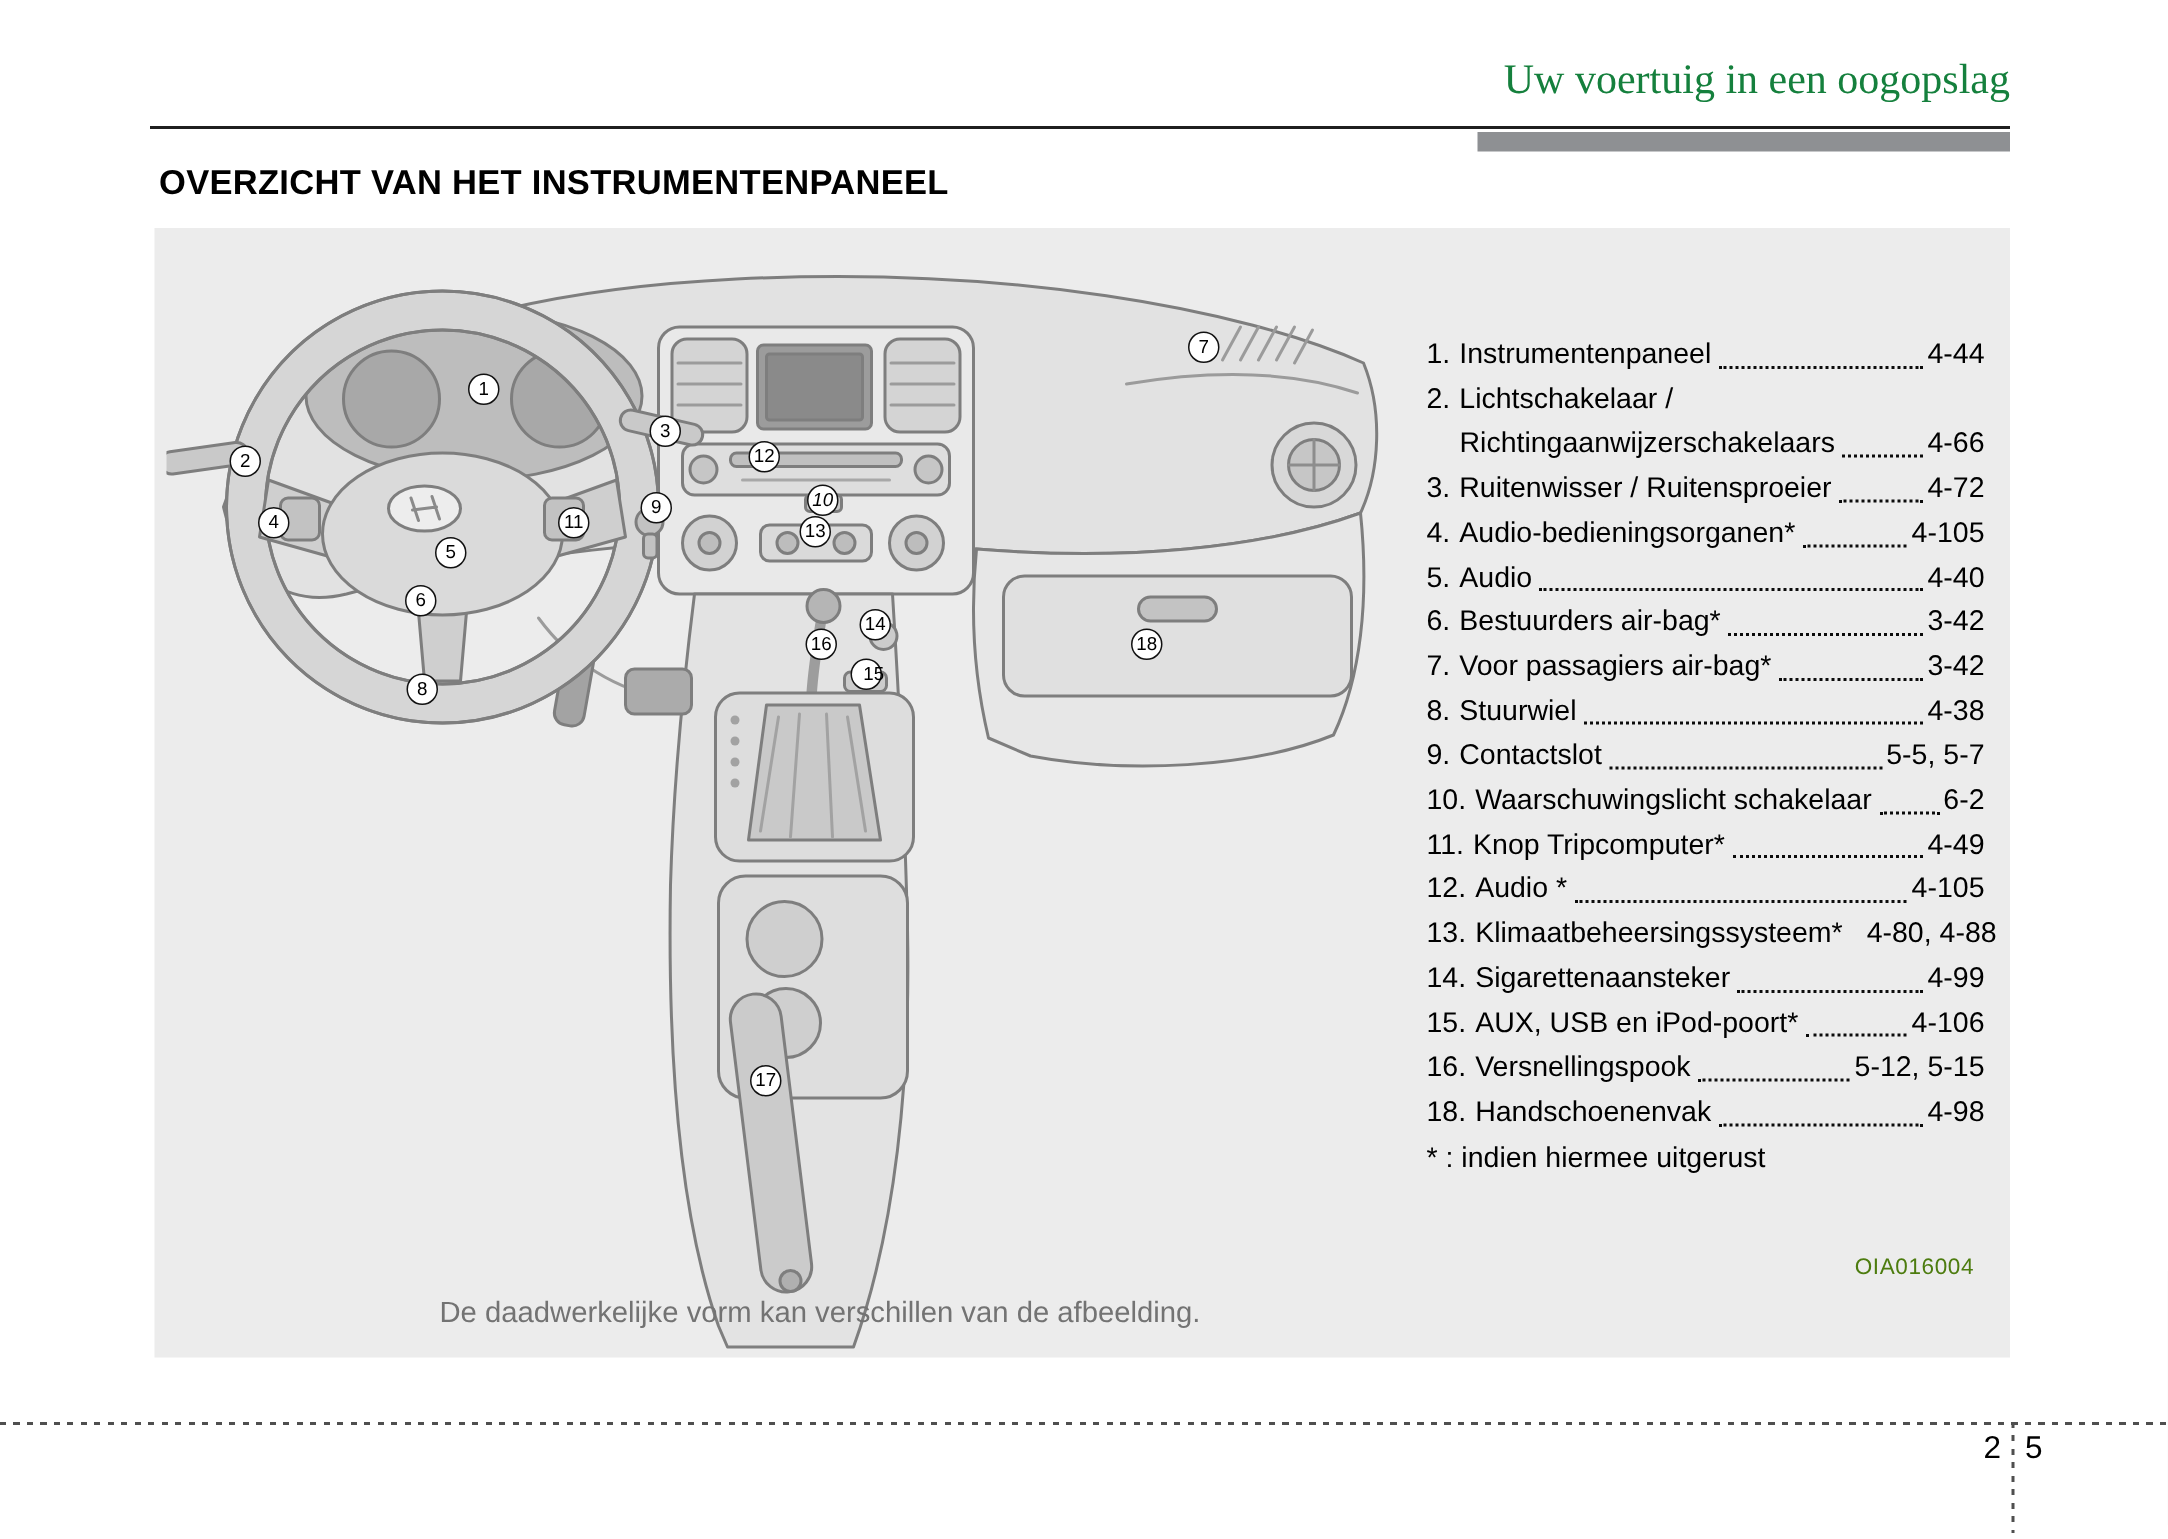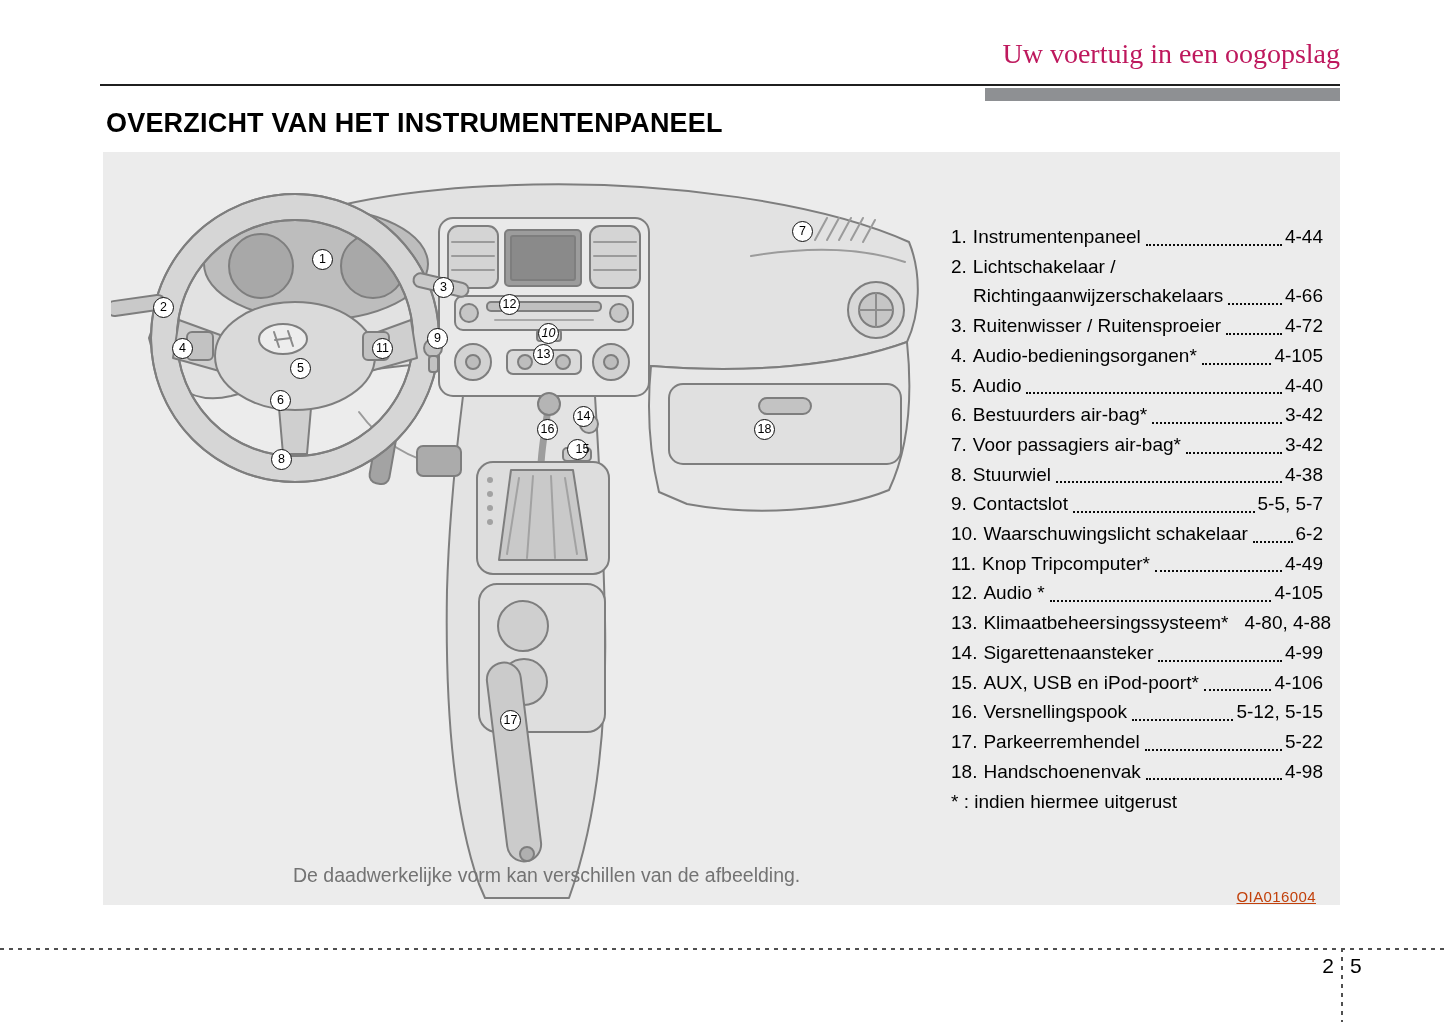--- a/index.html
+++ b/index.html
@@ -1,24 +1,24 @@
 <!DOCTYPE html>
 <html><head>
 <meta charset="utf-8">
 <style>
   html,body { margin:0; padding:0; background:#fff; }
   .page { position:relative; width:1445px; height:1026px; background:#ffffff;
           font-family:"Liberation Sans",sans-serif; overflow:hidden; color:#000; }
 
   .header-title { position:absolute; top:38px; right:105px;
-                  font-family:"Liberation Serif",serif; font-size:28px; color:#be185d; }
+                  font-family:"Liberation Serif",serif; font-size:28px; color:#15803d; }
   .header-rule  { position:absolute; top:84px; left:100px; width:1240px; height:2px; background:#1f1f1f; }
   .header-bar   { position:absolute; top:88px; left:985px; width:355px; height:13px; background:#8e9093; }
 
-  .section-title { position:absolute; top:108px; left:106px; font-size:27px; font-weight:bold;
+  .section-title { position:absolute; top:108px; left:106px; font-size:23px; font-weight:bold;
                    letter-spacing:0.2px; }
 
   .figure-panel { position:absolute; left:103px; top:152px; width:1237px; height:753px; background:#ececec; }
   .diagram { position:absolute; left:8px; top:8px; width:840px; height:740px; }
   .diagram svg { position:absolute; left:0; top:0; }
   .callout { position:absolute; width:21px; height:21px; border:1.6px solid #111; border-radius:50%;
              background:#fff; display:flex; align-items:center; justify-content:center;
              font-size:12.5px; line-height:1; color:#000; box-sizing:border-box; }
 
   .legend { position:absolute; left:848px; top:70px; width:372px; font-size:19px; line-height:29.7px; }
@@ -26,21 +26,21 @@
   .legend-line.indent { padding-left:22px; }
   .li-num  { white-space:pre; margin-right:6px; }
   .li-label{ white-space:pre-wrap; }
   .li-leader { flex:1 1 8px; min-width:8px; border-bottom:2.6px dotted #0b0b0b;
                margin:0 3px 6px 5px; align-self:flex-end; }
   .li-leader.no-dots { border-bottom-color:transparent; }
   .li-page { white-space:pre; }
   .legend-footnote { margin-top:1px; }
 
   .figure-caption { position:absolute; left:190px; top:712px; font-size:19.5px; color:#737373; }
-  .figure-code    { position:absolute; right:24px; top:736px; font-size:15px; color:#c2410c; letter-spacing:0.4px;text-decoration:underline; }
+  .figure-code    { position:absolute; right:24px; top:684px; font-size:15px; color:#4d7c0f; letter-spacing:0.4px; }
 
   .footer-dash { position:absolute; left:0; top:948px; width:1445px; height:2px;
                  background:repeating-linear-gradient(90deg,#4f4f4f 0 4px,transparent 4px 9px); }
   .pageno-left  { position:absolute; left:1306px; top:954px; width:28px; text-align:right; font-size:21px; }
   .pageno-right { position:absolute; left:1350px; top:954px; font-size:21px; }
   .pageno-divider { position:absolute; left:1341px; top:948px; width:2px; height:74px;
                     background:repeating-linear-gradient(180deg,#4f4f4f 0 4px,transparent 4px 9px); }
 </style>
 </head>
 <body>
@@ -305,28 +305,20 @@
           <div class="legend-item">
             <div class="legend-line">
               <span class="li-num">16.</span>
               <span class="li-label">Versnellingspook</span>
               <span class="li-leader"></span>
               <span class="li-page">5-12, 5-15</span>
             </div>
           </div>
           <div class="legend-item">
             <div class="legend-line">
-              <span class="li-num">17.</span>
-              <span class="li-label">Parkeerremhendel</span>
-              <span class="li-leader"></span>
-              <span class="li-page">5-22</span>
-            </div>
-          </div>
-          <div class="legend-item">
-            <div class="legend-line">
               <span class="li-num">18.</span>
               <span class="li-label">Handschoenenvak</span>
               <span class="li-leader"></span>
               <span class="li-page">4-98</span>
             </div>
           </div>
         </div>
       <div class="legend-footnote">* : indien hiermee uitgerust</div>
     </div>
 

